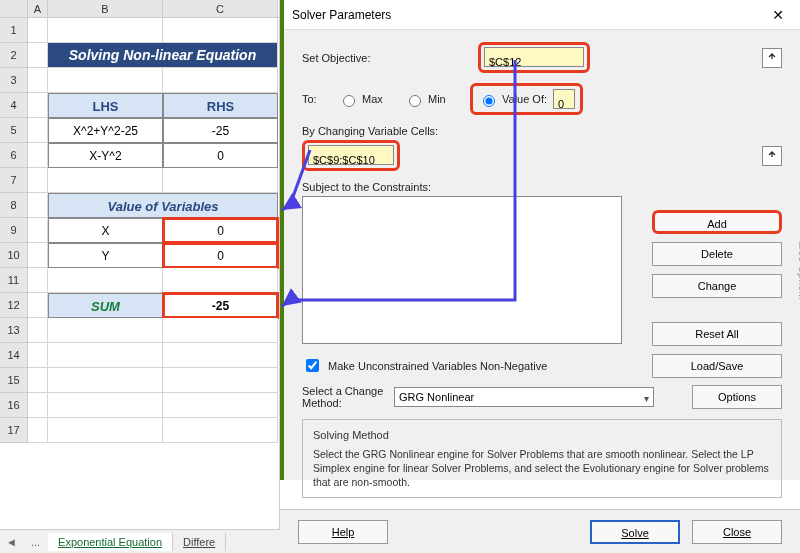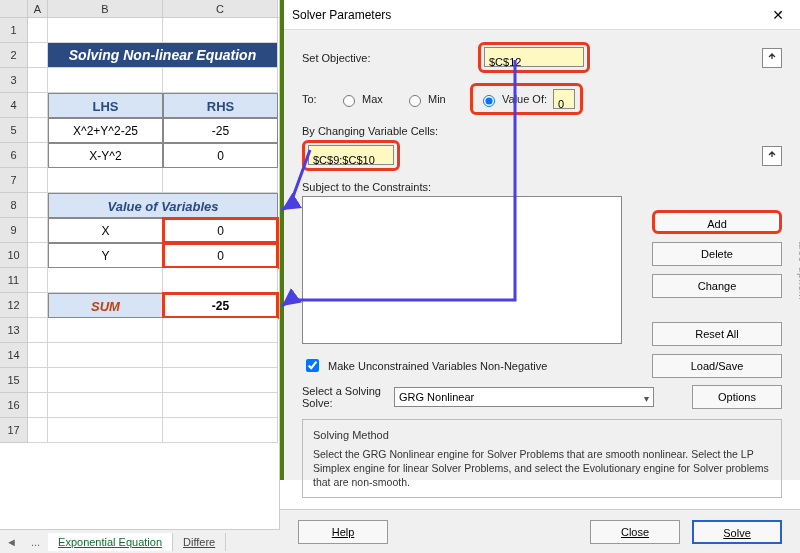--- a/index.html
+++ b/index.html
@@ -13,21 +13,21 @@
 .rownum { height:25px; background:#e6e6e6; border-bottom:1px solid #ccc; border-right:1px solid #ccc; text-align:center; line-height:25px; font-size:11px; color:#333;}
 .cells { position:absolute; left:28px; top:18px; }
 .row { display:flex; height:25px;}
 .cell { border-right:1px solid #d4d4d4; border-bottom:1px solid #d4d4d4; height:25px; line-height:25px; text-align:center; font-size:12px; background:#fff;}
 .cA { width:20px;} .cB{width:115px;} .cC{width:115px;}
 
 .banner { background:#2b4a82; color:#fff; font-weight:bold; font-style:italic; font-size:14px; }
 .thdr { background:#d6e4f5; color:#2b4a82; font-weight:bold; font-size:13px; border:1px solid #888;}
 .tcell { border:1px solid #888; font-size:12px;}
 .vheader{ background:#d6e4f5; color:#2b4a82; font-weight:bold; font-style:italic; font-size:13px; text-align:center;}
-.sumlbl{ background:#d6e4f5;color:#c2410c;font-weight:bold;font-style:italic;font-size:13px; border:1px solid #888;}
+.sumlbl{ background:#d6e4f5;color:#15803d;font-weight:bold;font-style:italic;font-size:13px; border:1px solid #888;}
 .redbox{ outline:3px solid #e63b1f; outline-offset:-2px;}
 
 
 .tabs { position:absolute; bottom:0; left:0; width:280px; height:24px; background:#f0f0f0; border-top:1px solid #ccc; display:flex; align-items:center; font-size:11px;}
 .tab { padding:3px 10px; border-right:1px solid #ccc; color:#444;text-decoration:underline;}
 .tab.active{ background:#fff; color:#156b2f; font-weight:500;}
 .dots{padding:0 8px; color:#666;}
 .tabarrow{padding:0 6px;color:#666;}
 
 
@@ -241,36 +241,36 @@
       <div class="btn">Reset All</div>
       <div class="btn">Load/Save</div>
     </div>
     <div style="margin-top:12px">
       <label style="display:flex;align-items:center;gap:6px">
         <input type="checkbox" class="check" checked="" style="">
         <span class="lbl">Make Unconstrained Variables Non-Negative</span>
       </label>
     </div>
     <div class="formrow" style="margin-top:10px">
-      <span class="lbl" style="width:86px">Select a Solving Solve:</span>
+      <span class="lbl" style="width:86px">Select a Change Method:</span>
       <span class="select">GRG Nonlinear</span>
       <span style="flex:1"></span>
       <span class="btn" style="width:90px">Options</span>
     </div>
     <div class="methodbox">
       <div class="mt">Solving Method</div>
       <div>Select the GRG Nonlinear engine for Solver Problems that are smooth nonlinear. Select the LP Simplex engine for linear Solver Problems, and select the Evolutionary engine for Solver problems that are non-smooth.</div>
     </div>
   </div>
 </div>
 <div class="btmbar">
   <span class="btn">Help</span>
   <span style="flex:1"></span>
+  <span class="btn solve">Solve</span>
   <span class="btn">Close</span>
-  <span class="btn solve">Solve</span>
 </div>
 
 <div class="watermark">wsxdn.com</div>
 
 <svg class="arrow" style="left:0;top:0" width="800" height="553">
   <defs>
       <marker id="ah" markerWidth="8" markerHeight="8" refX="6" refY="3" orient="auto">
         <path d="M0,0 L6,3 L0,6 Z" fill="#4a3fe0"></path>
       </marker>
     </defs>

